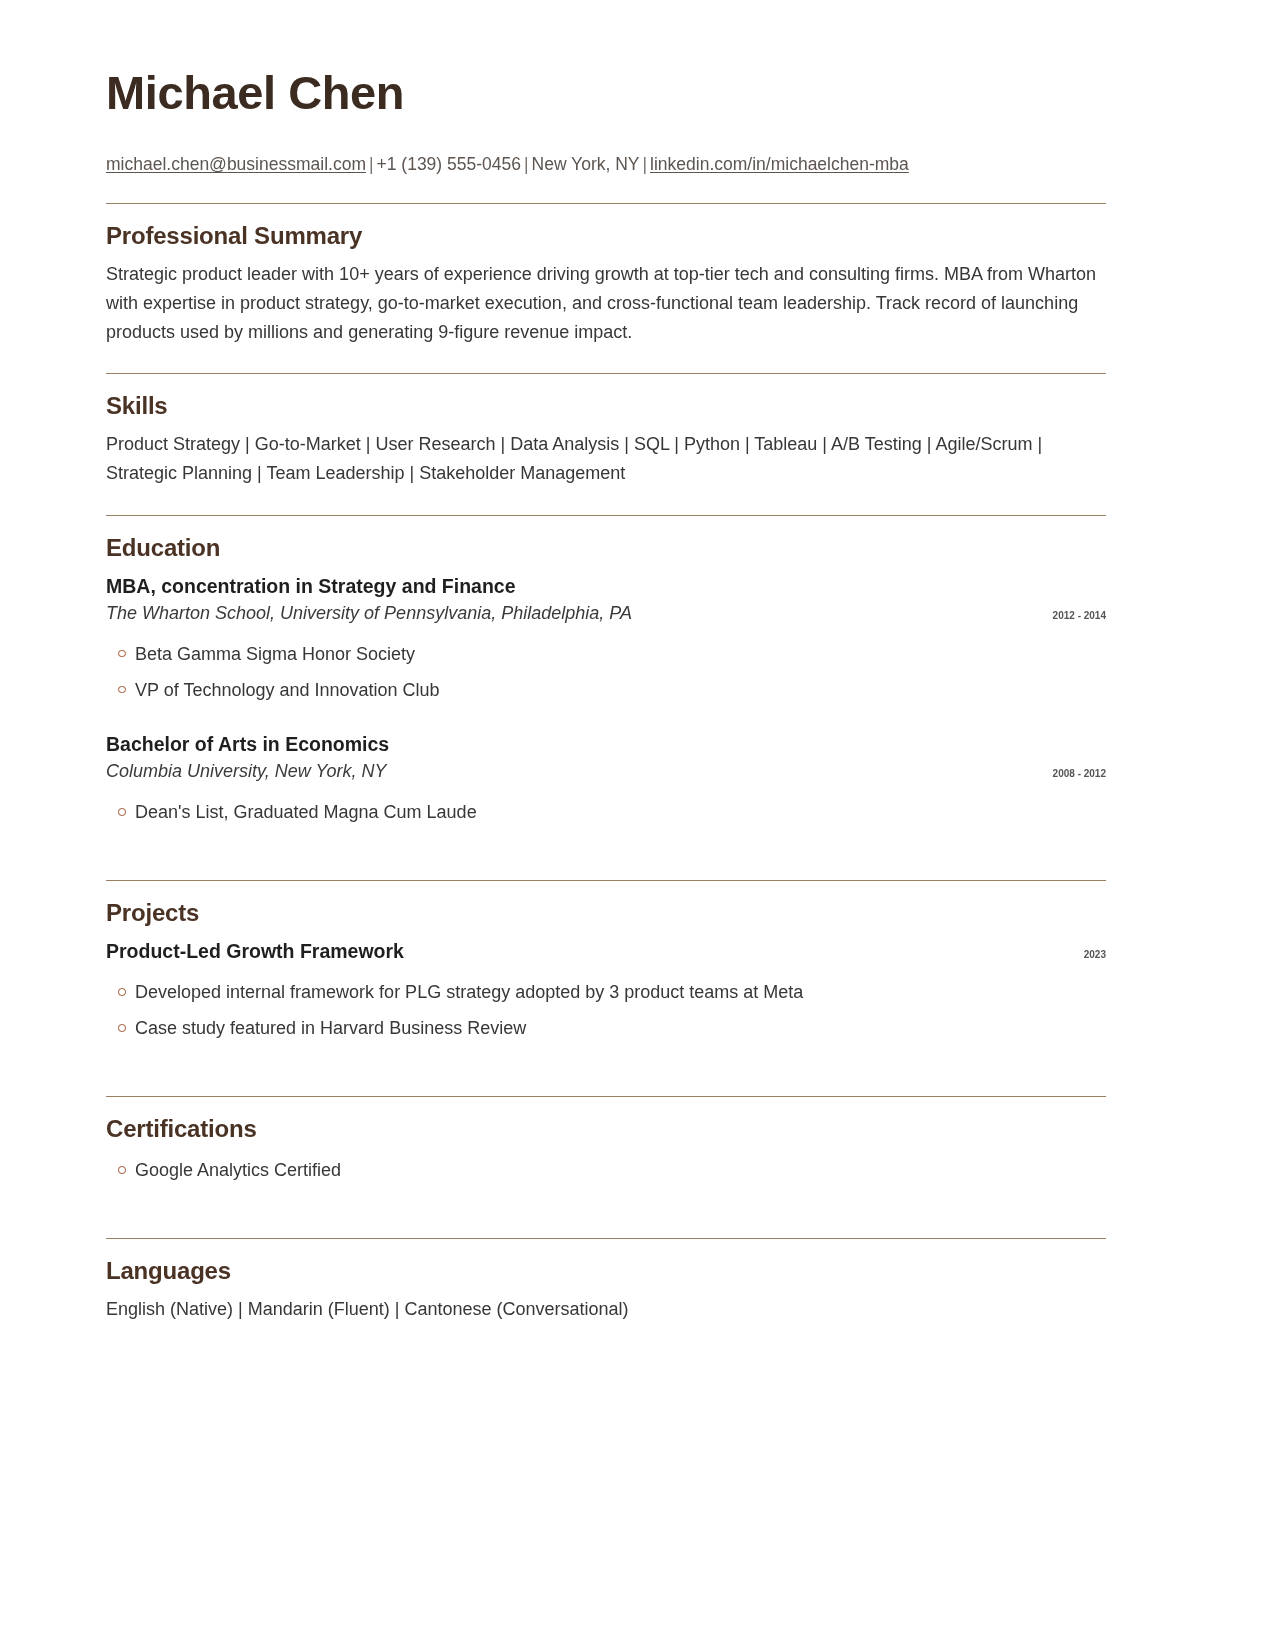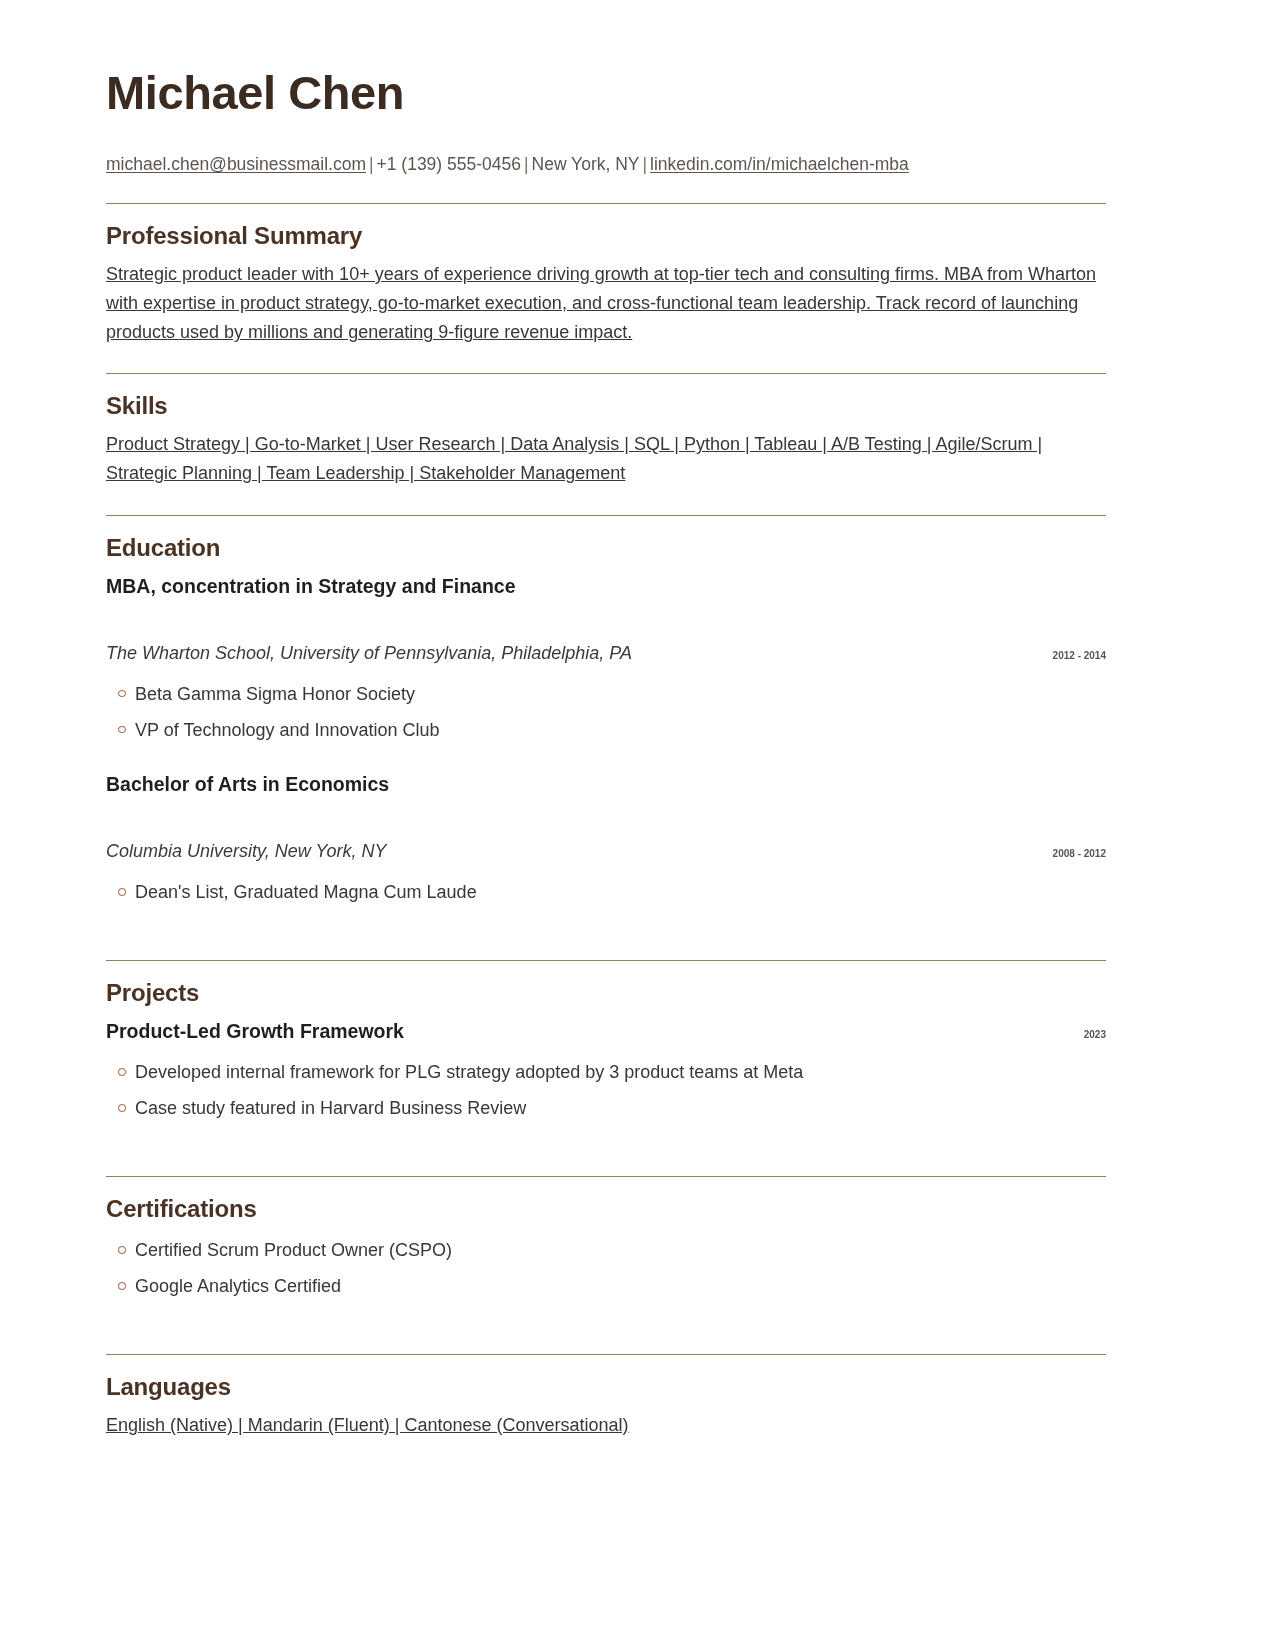--- a/index.html
+++ b/index.html
@@ -54,39 +54,37 @@
     font-size:24px;
     font-weight:bold;
     color:#4a3324;
     margin:18px 0 10px 0;
     letter-spacing:-0.2px;
   }
   .body-text {
     font-size:18px;
     line-height:1.62;
     color:#373737;
-    text-decoration:underline;
   }
 
   
   .entry { margin-top:6px; }
   .entry + .entry { margin-top:26px; }
   .entry-title {
     font-size:19.5px;
     font-weight:bold;
     color:#1f1f1f;
     line-height:1.45;
   }
   .entry-row {
     display:flex;
     align-items:baseline;
     justify-content:space-between;
     gap:24px;
     line-height:1.5;
-    margin-top:40px;
   }
   .entry-sub {
     font-size:18px;
     font-style:italic;
     color:#3a3a3a;
   }
   .entry-date {
     font-size:10px;
     font-weight:bold;
     color:#555555;
@@ -193,21 +191,20 @@
           <li>Case study featured in Harvard Business Review</li>
         </ul>
       </div>
       <div class="spacer-lg"></div>
     </div>
 
     <div class="section">
       <hr class="rule">
       <h2 class="sec-title">Certifications</h2>
       <ul class="bullets tight">
-        <li>Certified Scrum Product Owner (CSPO)</li>
         <li>Google Analytics Certified</li>
       </ul>
       <div class="spacer-lg"></div>
     </div>
 
     <div class="section">
       <hr class="rule">
       <h2 class="sec-title">Languages</h2>
       <p class="body-text">English (Native) | Mandarin (Fluent) | Cantonese (Conversational)</p>
     </div>

